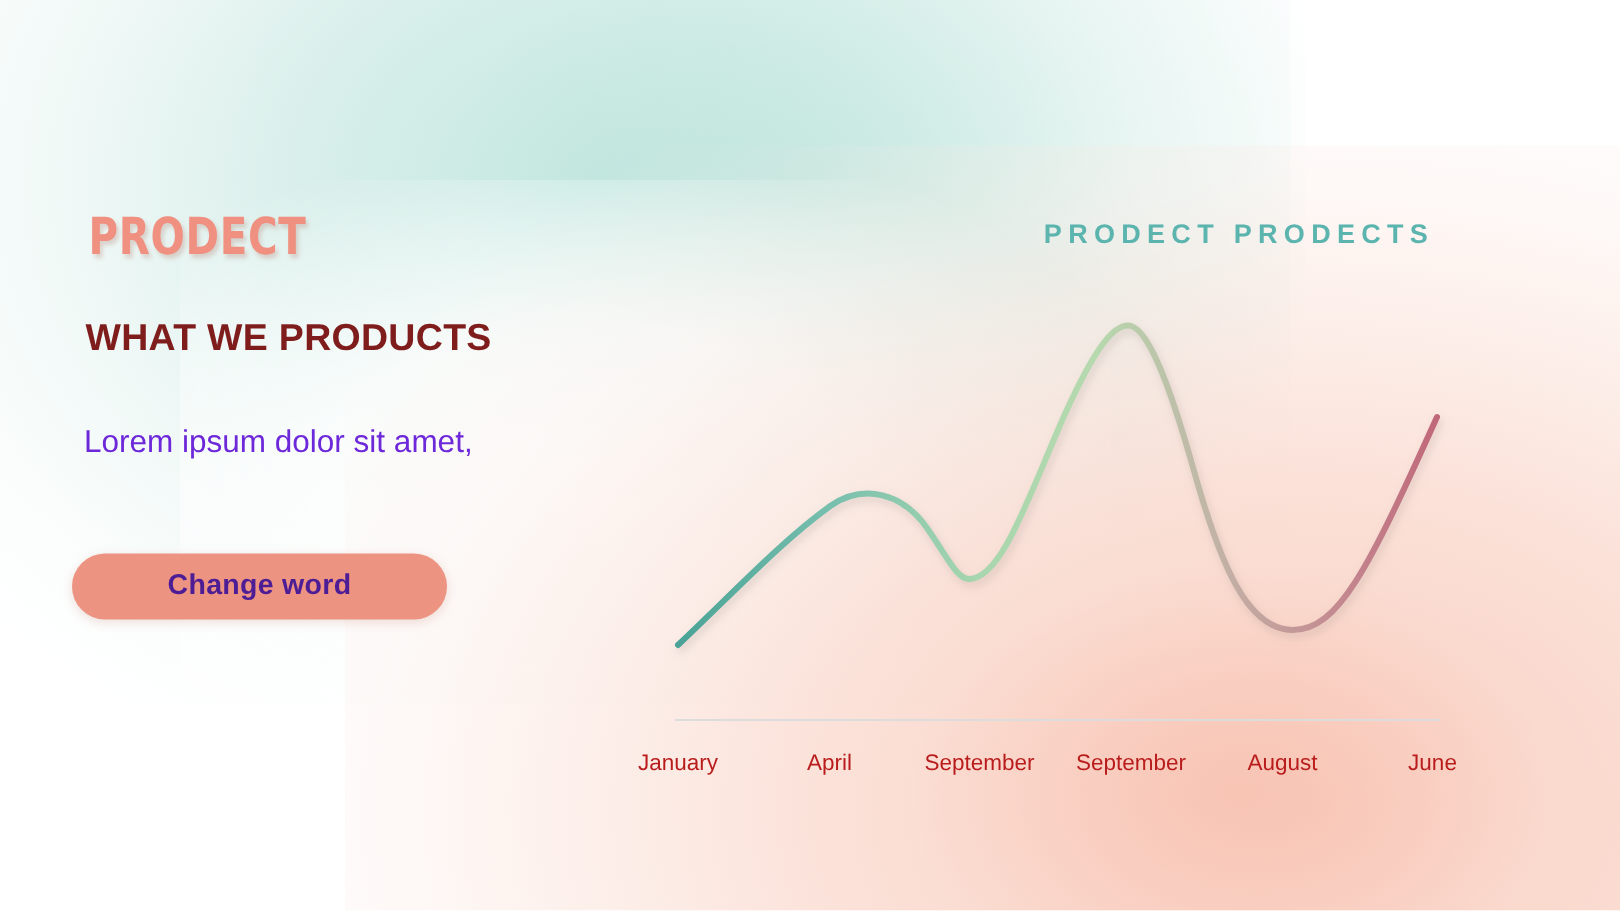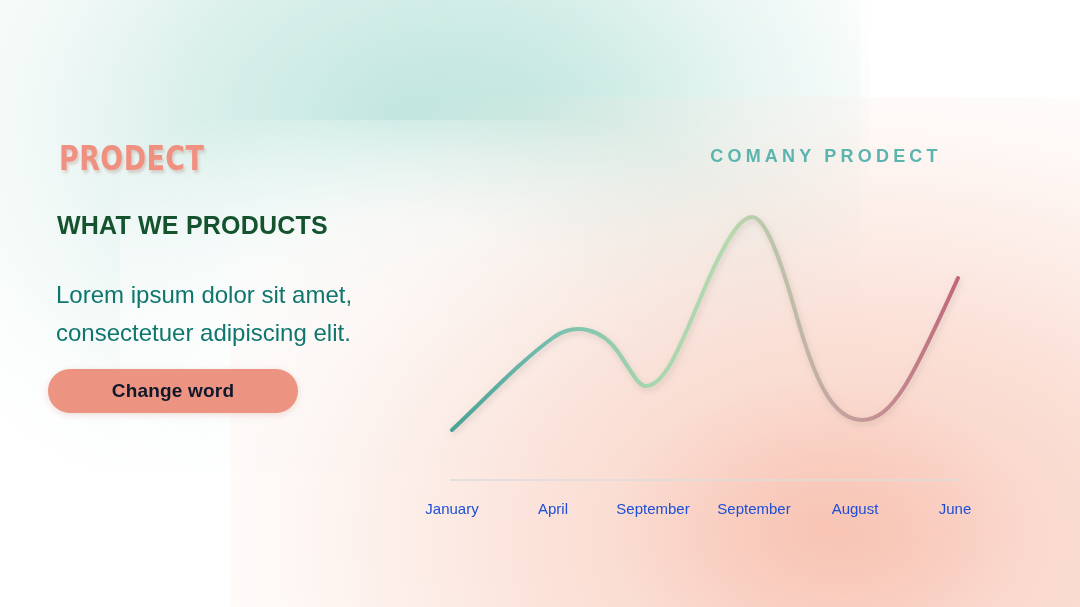--- a/index.html
+++ b/index.html
@@ -110,48 +110,48 @@
     white-space: nowrap;
   }
   #section-heading {
     position: absolute;
     left: 57px;
     top: 211px;
     font-family: "Liberation Sans", sans-serif;
     font-weight: bold;
     font-size: 25px;
     letter-spacing: 0.2px;
-    color: #14532d;
+    color: #7f1d1d;
     white-space: nowrap;
   }
   #body-copy {
     position: absolute;
     left: 56px;
     top: 276px;
     width: 270px;
     font-family: "Liberation Sans", sans-serif;
-    font-size: 24px;
+    font-size: 21px;
     line-height: 38px;
-    color: #0f766e;
+    color: #6d28d9;
     text-align: justify;
   }
   #body-copy .line {
     display: block;
     white-space: nowrap;
   }
   #cta-button {
     position: absolute;
     left: 48px;
     top: 369px;
     width: 250px;
     height: 44px;
     border: none;
     border-radius: 22px;
     background: #ed9382;
-    color: #0f172a;
+    color: #4c1d95;
     font-family: "Liberation Sans", sans-serif;
     font-weight: bold;
     font-size: 19px;
     letter-spacing: 0.2px;
     cursor: pointer;
     box-shadow: 0 2px 7px rgba(200, 140, 125, 0.28);
     padding: 0;
   }
 
   
@@ -189,21 +189,21 @@
     left: 0;
     top: 500px;
     width: 680px;
     height: 24px;
   }
   #axis-labels .tick {
     position: absolute;
     top: 0;
     font-family: "Liberation Sans", sans-serif;
     font-size: 15px;
-    color: #1d4ed8;
+    color: #b91c1c;
     white-space: nowrap;
     transform: translateX(-50%);
   }
 </style>
 </head>
 <body>
 
 <div id="slide">
 
   <div class="bg-layer">
@@ -215,29 +215,28 @@
   </div>
 
   <div id="left-panel">
 
     <div id="brand-title">PRODECT</div>
 
     <div id="section-heading">WHAT WE PRODUCTS</div>
 
     <div id="body-copy">
       <span class="line">Lorem ipsum dolor sit amet,</span>
-      <span class="line">consectetuer adipiscing elit.</span>
     </div>
 
     <button id="cta-button">Change word</button>
   </div>
 
   <div id="chart-panel">
 
-    <div id="chart-title">COMANY PRODECT</div>
+    <div id="chart-title">PRODECT PRODECTS</div>
 
     <svg id="chart-svg" viewBox="0 0 680 607">
       <defs>
         <linearGradient id="lineGrad" x1="52" y1="0" x2="558" y2="0" gradientUnits="userSpaceOnUse">
           <stop offset="0%" stop-color="#4aa396"></stop>
           <stop offset="20%" stop-color="#77bfae"></stop>
           <stop offset="40%" stop-color="#a8d6ae"></stop>
           <stop offset="55%" stop-color="#b6d9ae"></stop>
           <stop offset="72%" stop-color="#c2b0a5"></stop>
           <stop offset="85%" stop-color="#c48e93"></stop>

